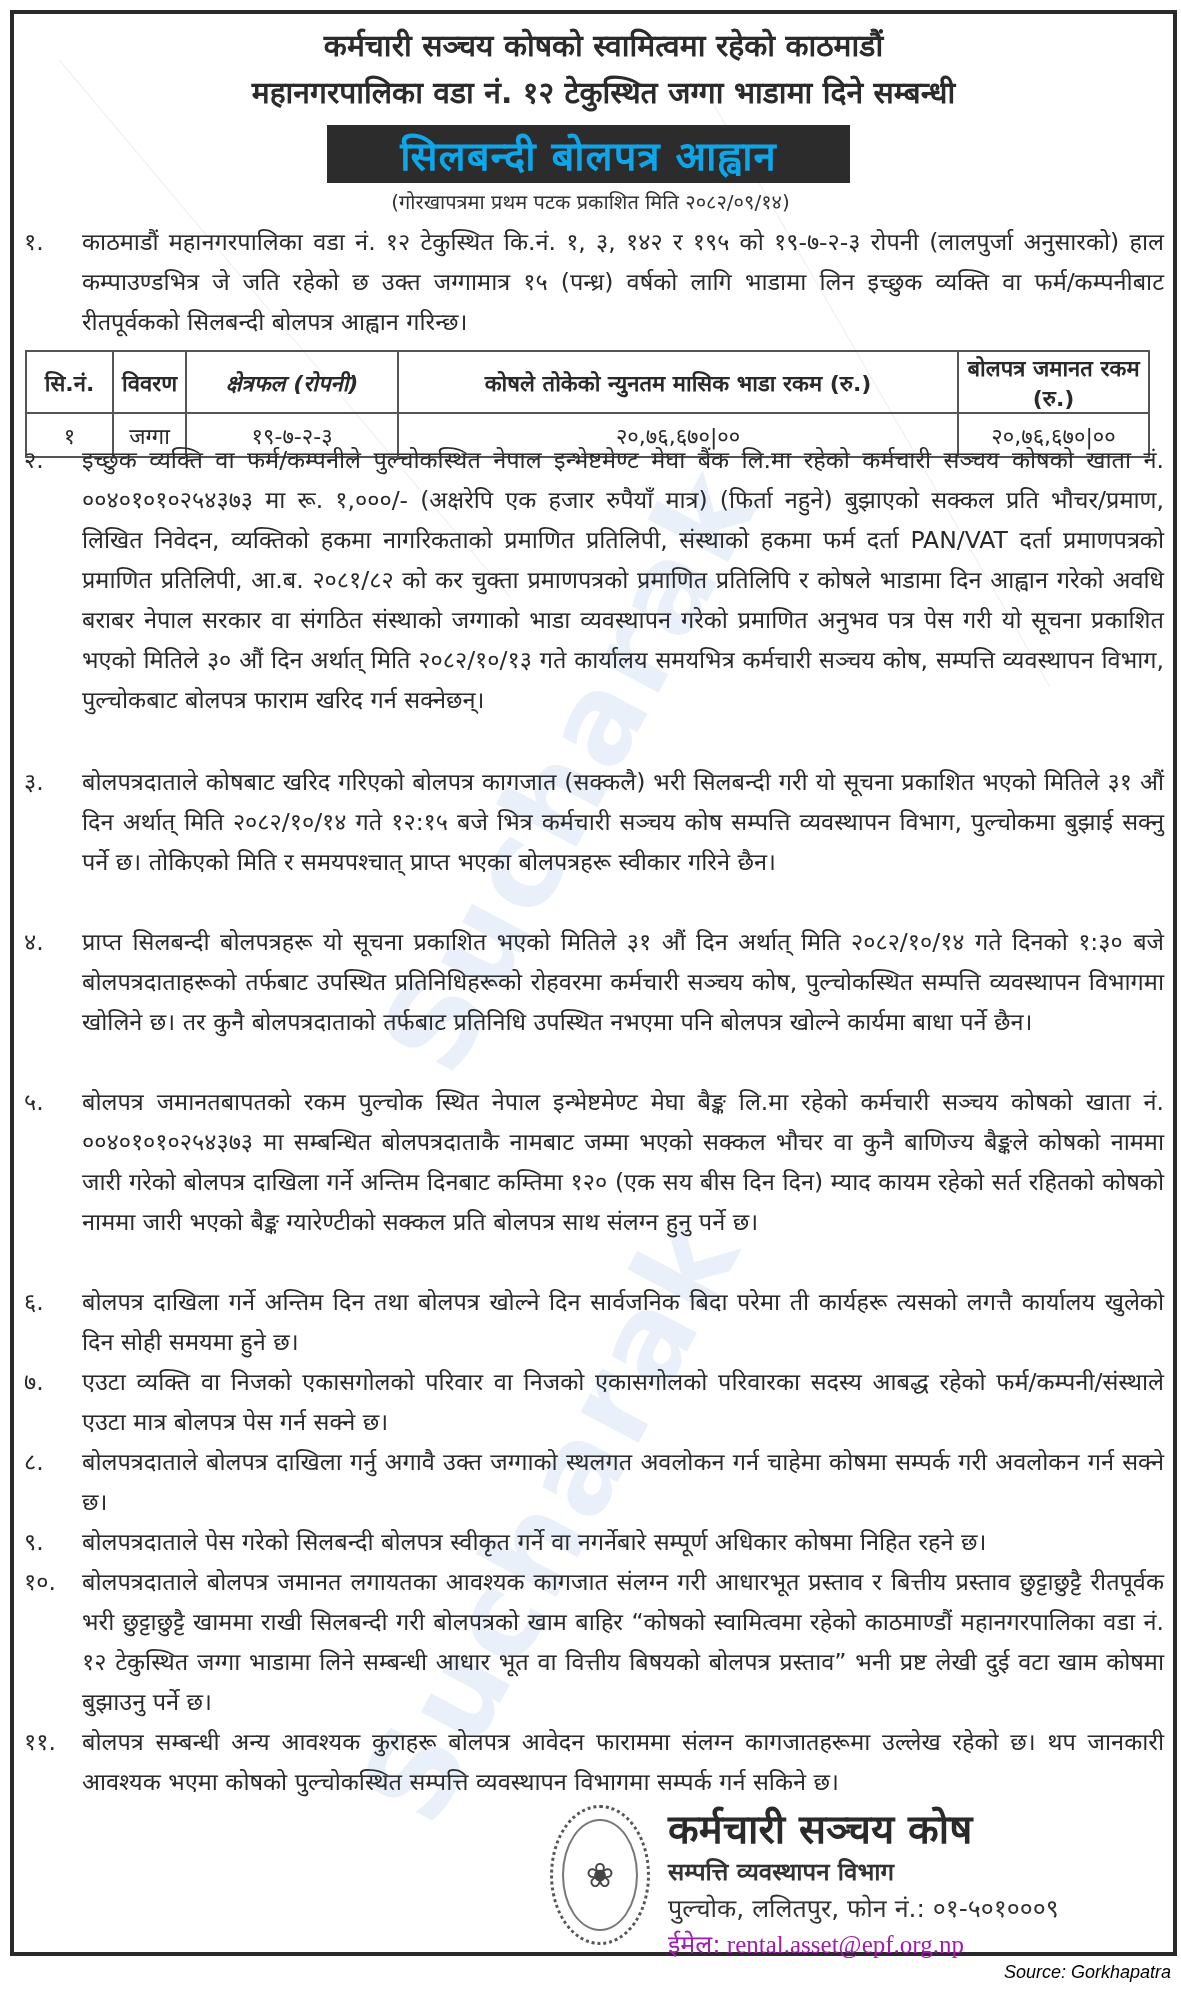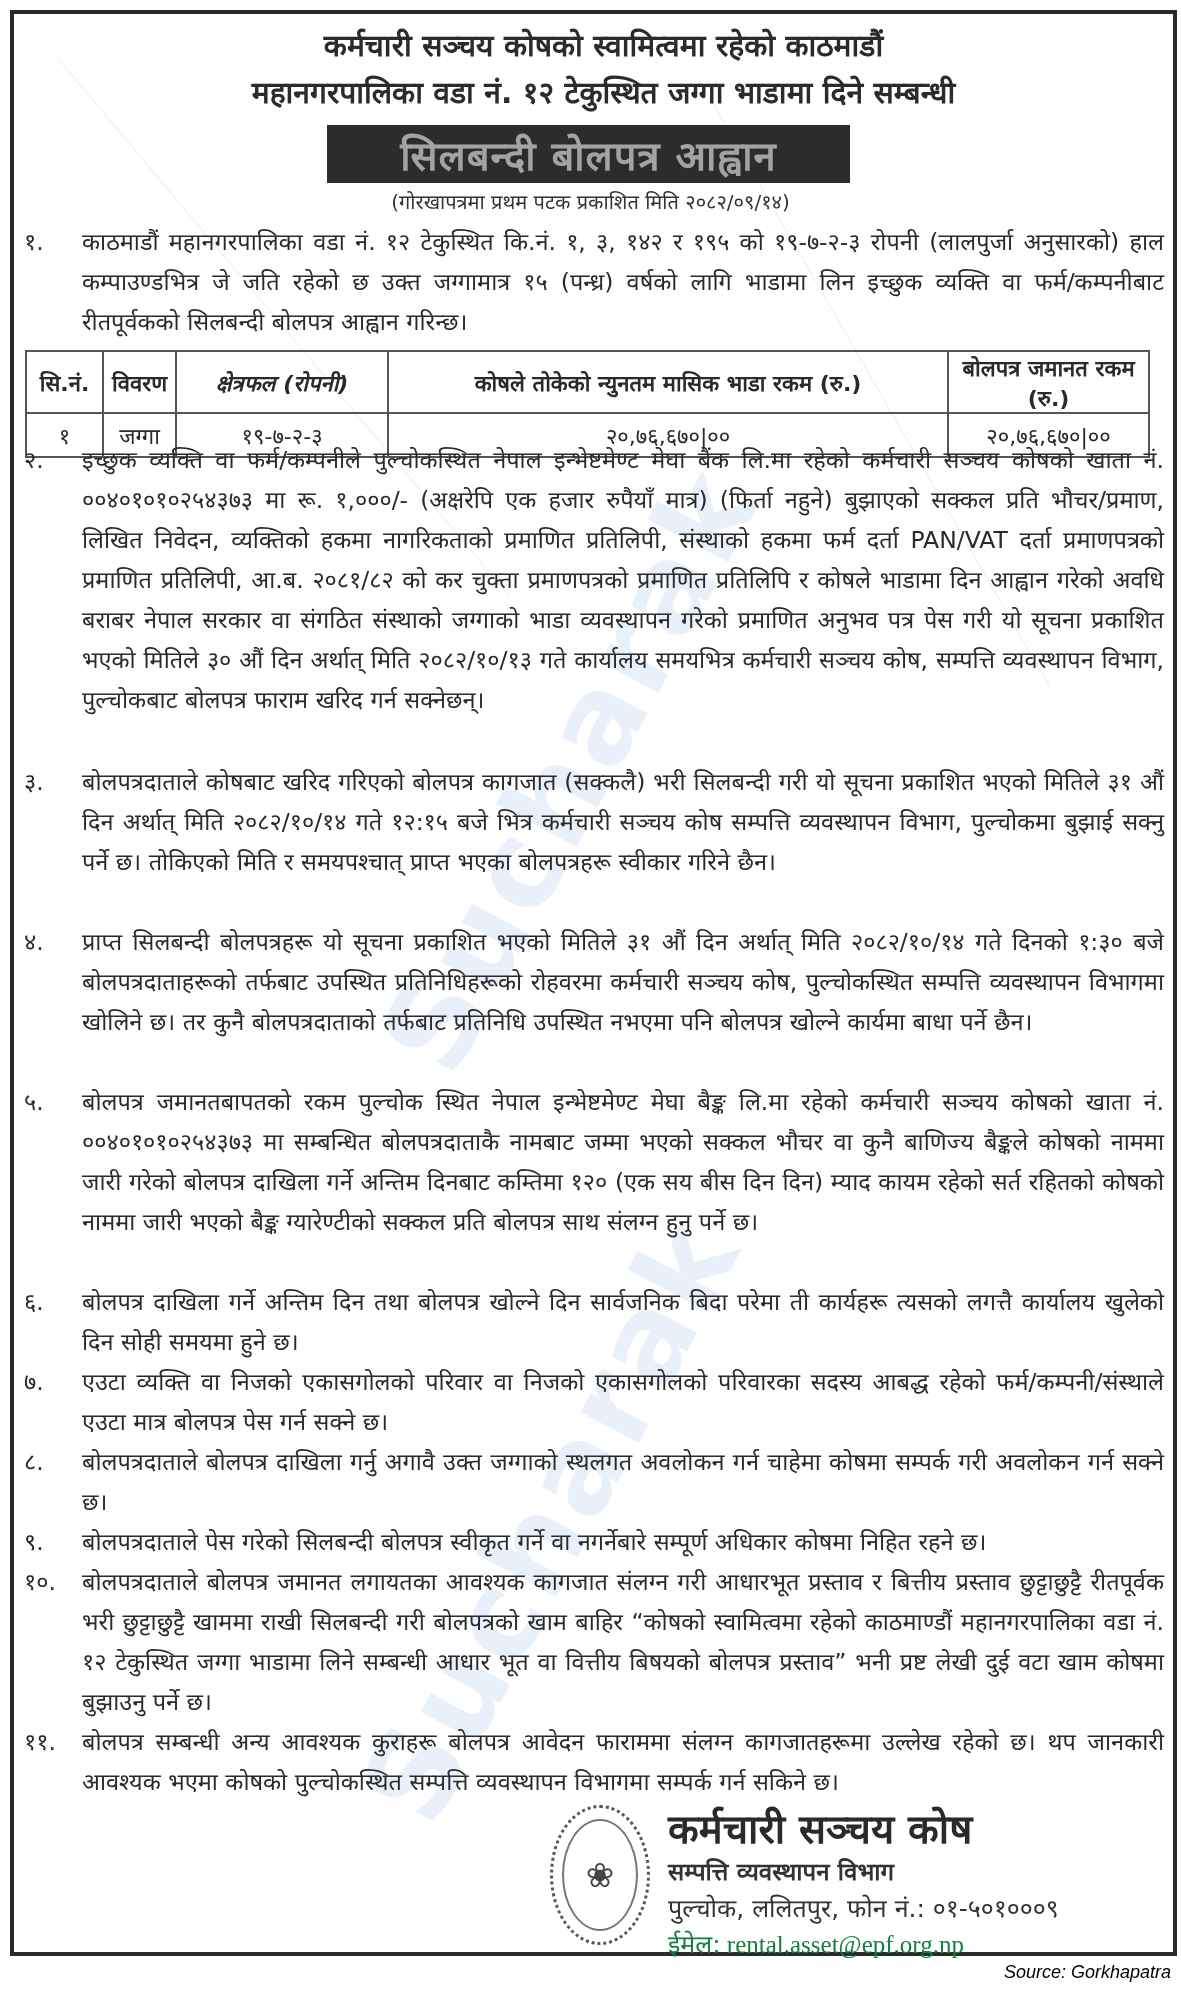--- a/index.html
+++ b/index.html
@@ -17,21 +17,21 @@
     white-space: nowrap; letter-spacing: 4px;
   }
   .wm-line { position: absolute; border-top: 1px solid rgba(140,160,190,0.18); transform-origin: 0 0; pointer-events: none; }
 
   .head-line {
     position: absolute; left: 0; width: 100%; text-align: center;
     font-weight: bold; font-size: 30px; color: #2b2b2b; line-height: 1.2; margin-left: 13px;
   }
   .banner {
     position: absolute; left: 327px; top: 125px; width: 523px; height: 58px;
-    background: #2c2c2c; color: #a3a3a3; font-weight: bold; font-size: 40px;
+    background: #2c2c2c; color: #0ea5e9; font-weight: bold; font-size: 40px;
     display: flex; align-items: center; justify-content: center; letter-spacing: 1px;
   }
   .pubdate {
     position: absolute; left: 0; width: 100%; top: 188px; text-align: center;
     font-size: 20px; color: #333;
   }
 
   .para {
     position: absolute; left: 24px; width: 1140px; font-size: 23.5px; line-height: 40px; color: #2a2a2a;
     text-align: justify;
@@ -52,21 +52,21 @@
     border-radius: 50%; border: 3px dotted #555;
     display: flex; align-items: center; justify-content: center;
   }
   .footer-seal .inner {
     width: 76px; height: 112px; border-radius: 50%; border: 2px solid #777;
     display: flex; align-items: center; justify-content: center; font-size: 34px; color: #444;
   }
   .org-name { position: absolute; left: 668px; top: 1800px; font-size: 40px; font-weight: bold; color: #2a2a2a; }
   .dept { position: absolute; left: 668px; top: 1854px; font-size: 24px; font-weight: bold; color: #333; }
   .addr { position: absolute; left: 668px; top: 1890px; font-size: 25px; color: #333; }
-  .email { position: absolute; left: 668px; top: 1926px; font-size: 25px; color: #15803d; font-family: "Liberation Serif", serif; }
+  .email { position: absolute; left: 668px; top: 1926px; font-size: 25px; color: #a21caf; font-family: "Liberation Serif", serif; }
   .email .lbl { font-family: "DejaVu Sans", sans-serif; }
   .source {
     position: absolute; right: 10px; top: 1962px; font-size: 18px; font-style: italic;
     font-family: "Liberation Sans", sans-serif; color: #000000;
   }
 </style>
 </head>
 <body>
 
 <div class="frame"></div>
@@ -82,21 +82,21 @@
 <div class="pubdate">(गोरखापत्रमा प्रथम पटक प्रकाशित मिति २०८२/०९/१४)</div>
 
 <div class="para" style="top:222px;">
   <span class="num">१.</span>
   <span class="body">काठमाडौं महानगरपालिका वडा नं. १२ टेकुस्थित कि.नं. १, ३, १४२ र १९५ को  १९-७-२-३ रोपनी (लालपुर्जा अनुसारको) हाल कम्पाउण्डभित्र जे जति रहेको छ उक्त जग्गामात्र १५ (पन्ध्र) वर्षको लागि भाडामा लिन इच्छुक व्यक्ति वा फर्म/कम्पनीबाट रीतपूर्वकको सिलबन्दी बोलपत्र आह्वान गरिन्छ।</span>
 </div>
 
 <table class="plot">
   <thead>
     <tr>
-      <th style="width:77px;">सि.नं.</th>
+      <th style="width:87px;">सि.नं.</th>
       <th style="width:54px;">विवरण</th>
       <th style="width:212px;font-style:italic;">क्षेत्रफल (रोपनी)</th>
       <th style="width:560px;">कोषले तोकेको न्युनतम मासिक भाडा रकम (रु.)</th>
       <th>बोलपत्र जमानत रकम (रु.)</th>
     </tr>
   </thead>
   <tbody>
     <tr>
       <td>१</td>
       <td>जग्गा</td>

